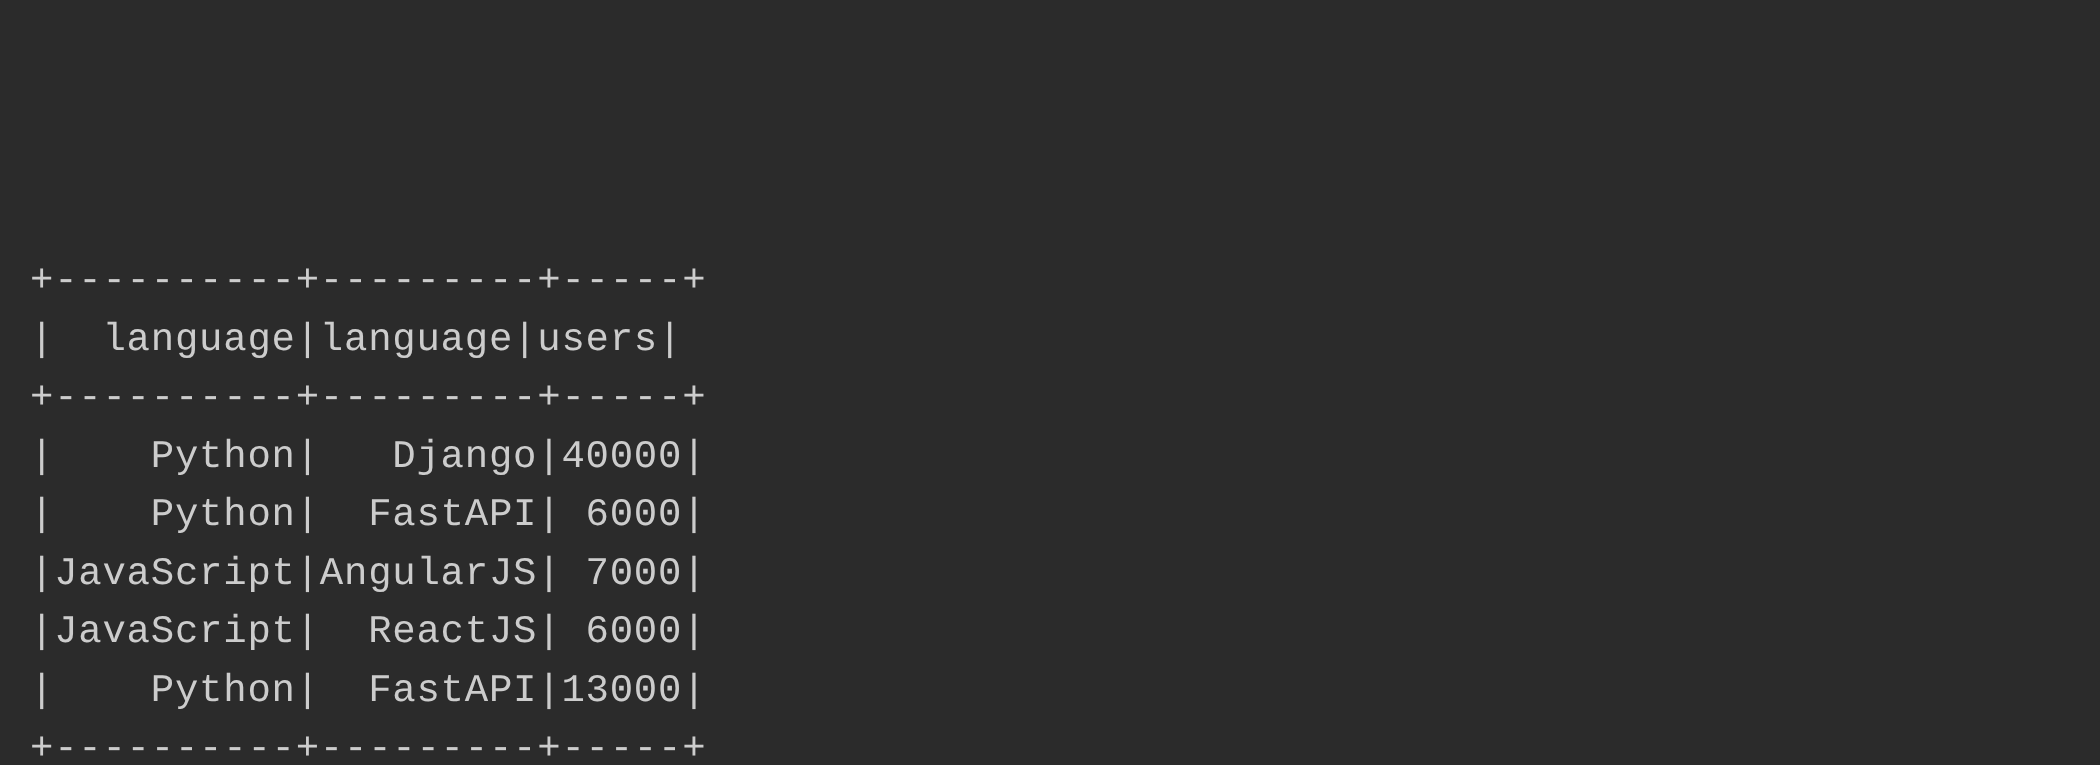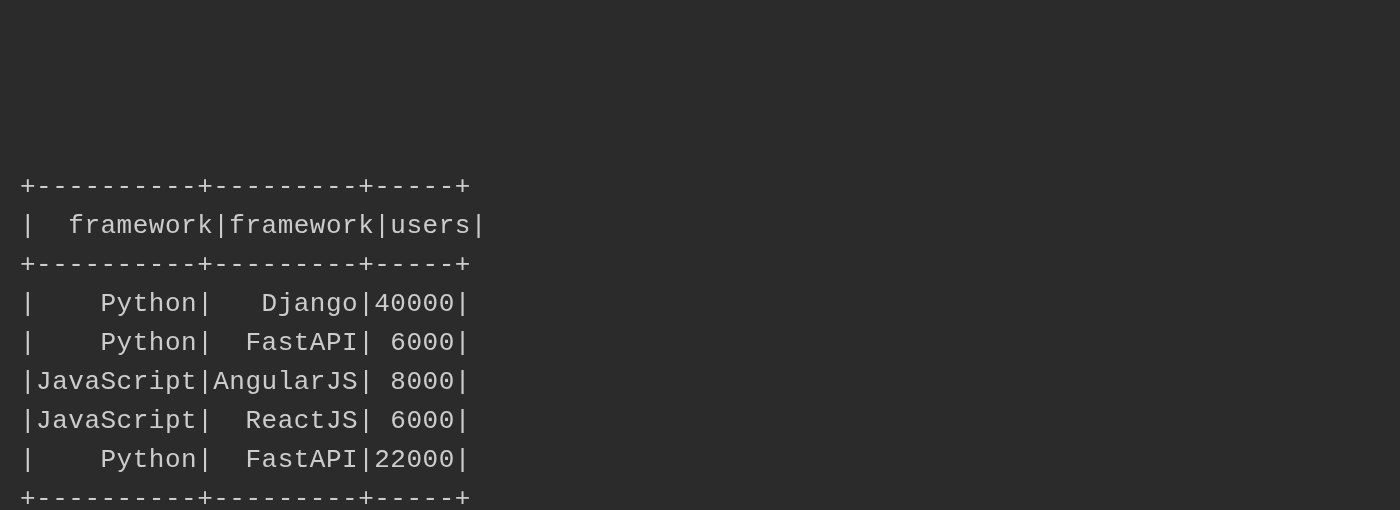--- a/index.html
+++ b/index.html
@@ -20,23 +20,23 @@
     .terminal-output {
       display: block;
     }
   </style>
 </head>
 <body>
 
 
 
 <div class="terminal-output"><span>+----------+---------+-----+</span>
-<span>|  framework|framework|users|</span>
+<span>|  language|language|users|</span>
 <span>+----------+---------+-----+</span>
 <span>|    Python|   Django|40000|</span>
 <span>|    Python|  FastAPI| 6000|</span>
-<span>|JavaScript|AngularJS| 8000|</span>
+<span>|JavaScript|AngularJS| 7000|</span>
 <span>|JavaScript|  ReactJS| 6000|</span>
-<span>|    Python|  FastAPI|22000|</span>
+<span>|    Python|  FastAPI|13000|</span>
 <span>+----------+---------+-----+</span></div>
 
 
 
 
 </body></html>

